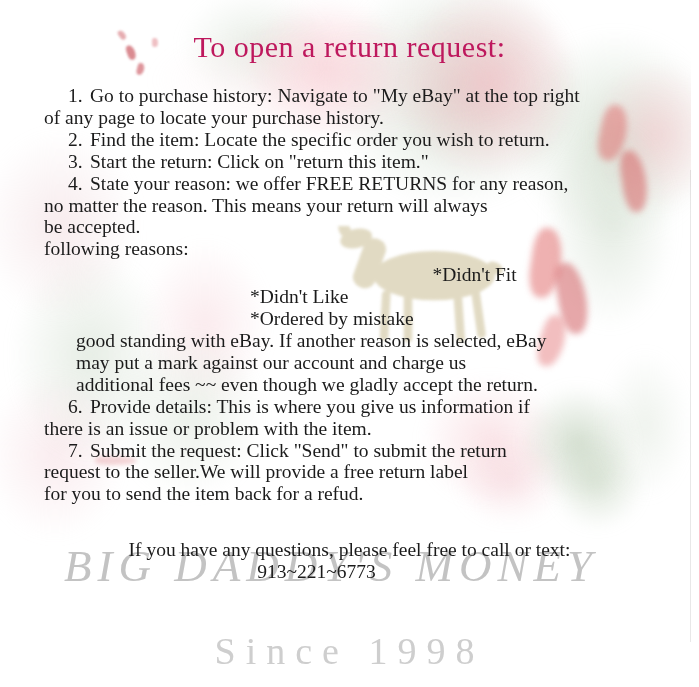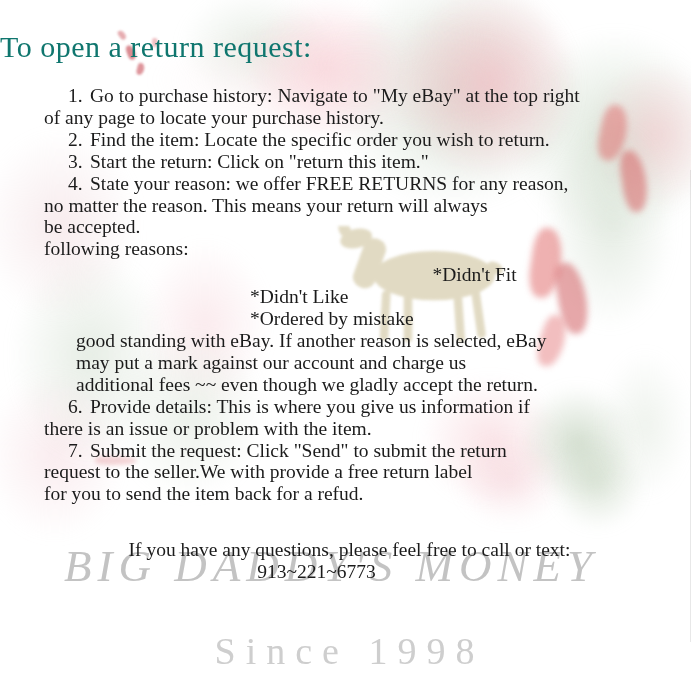--- a/index.html
+++ b/index.html
@@ -14,22 +14,22 @@
   .deer{position:absolute; left:322px; top:226px; width:190px; height:122px; opacity:.5; filter:blur(1.5px);}
   .edge-white{position:absolute; left:691px; top:0; width:8px; height:687px; background:#fff;}
   .edge-line{position:absolute; left:690px; top:170px; width:1px; height:472px; background:rgba(110,110,110,.16);}
   
   .wm{position:absolute; z-index:1; font-family:"Liberation Serif", serif; white-space:nowrap;}
   .wm-brand{left:64px; top:540px; font-size:45px; letter-spacing:6px; color:#b5b5b5; opacity:.8;font-style:italic;}
   .wm-since{left:50%; transform:translateX(-50%); top:629px; font-size:38px; letter-spacing:10px; color:#c9c9c9; opacity:.9;}
   
   .content{position:absolute; inset:0; z-index:2;}
   .title{
-    margin:28px 0 0 0; font-size:30px; font-weight:400; text-align:left;
-    line-height:38px; letter-spacing:.5px; color:#0f766e;
+    margin:28px 0 0 0; font-size:30px; font-weight:400; text-align:center;
+    line-height:38px; letter-spacing:.5px; color:#be185d;
   }
   .body{margin-top:19px; font-size:19.5px; line-height:21.9px;}
   .line{white-space:nowrap;}
   .l1{padding-left:68px;}
   .num{display:inline-block; width:22px;}
   .cont{padding-left:44px;}
   .note{padding-left:76px;}
   .reason{padding-left:250px;}
   .gap-top{margin-top:4px;text-align:center;}
   .closing{margin-top:34px; text-align:center; font-size:19.5px; line-height:22px;}
@@ -120,21 +120,21 @@
       <div class="line reason">*Ordered by mistake</div>
 
       <div class="line note">good standing with eBay. If another reason is selected, eBay</div>
       <div class="line note">may put a mark against our account and charge us</div>
       <div class="line note">additional fees ~~ even though we gladly accept the return.</div>
 
       <div class="line l1"><span class="num">6.</span><span>Provide details: This is where you give us information if</span></div>
       <div class="line cont">there is an issue or problem with the item.</div>
 
       <div class="line l1"><span class="num">7.</span><span>Submit the request: Click "Send" to submit the return</span></div>
-      <div class="line cont">request to the seller.We with provide a free return label</div>
+      <div class="line cont">request to the seller.We will provide a free return label</div>
       <div class="line cont">for you to send the item back for a refud.</div>
     </div>
 
     <div class="closing">
       <div class="c-line">If you have any questions, please feel free to call or text:</div>
       <div class="c-line phone">913~221~6773</div>
     </div>
   </div>
 
 </div>

